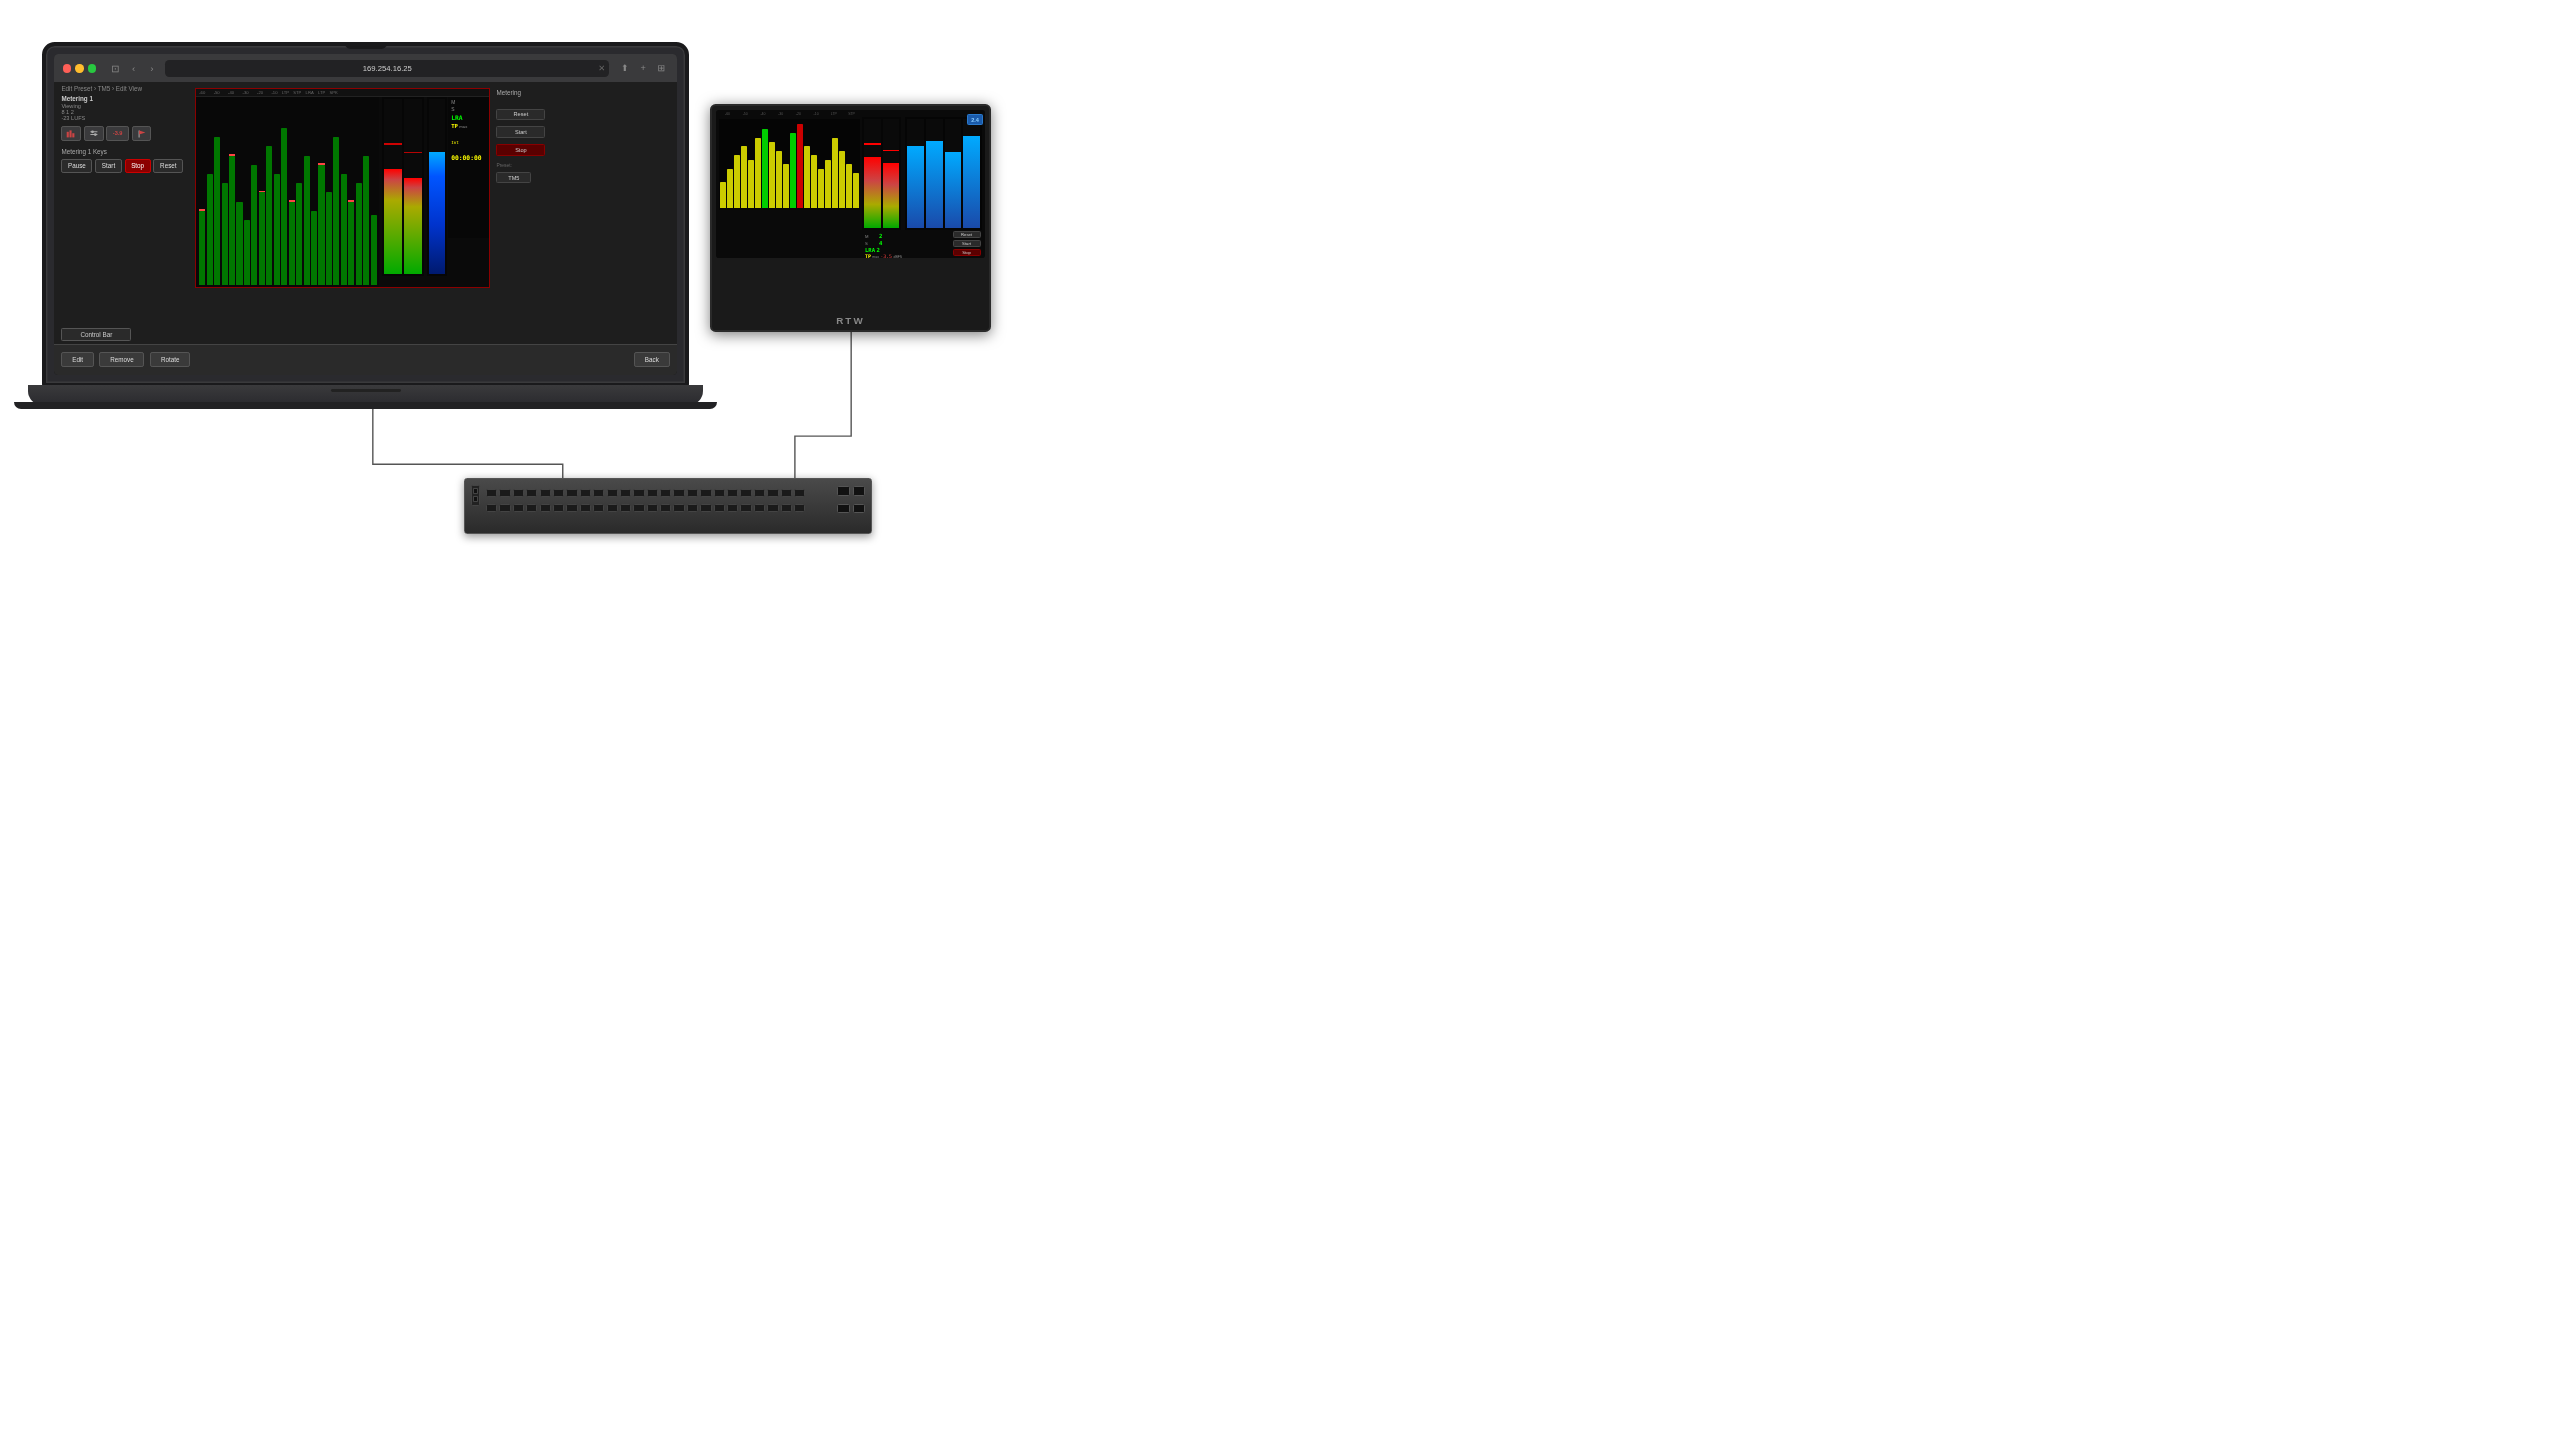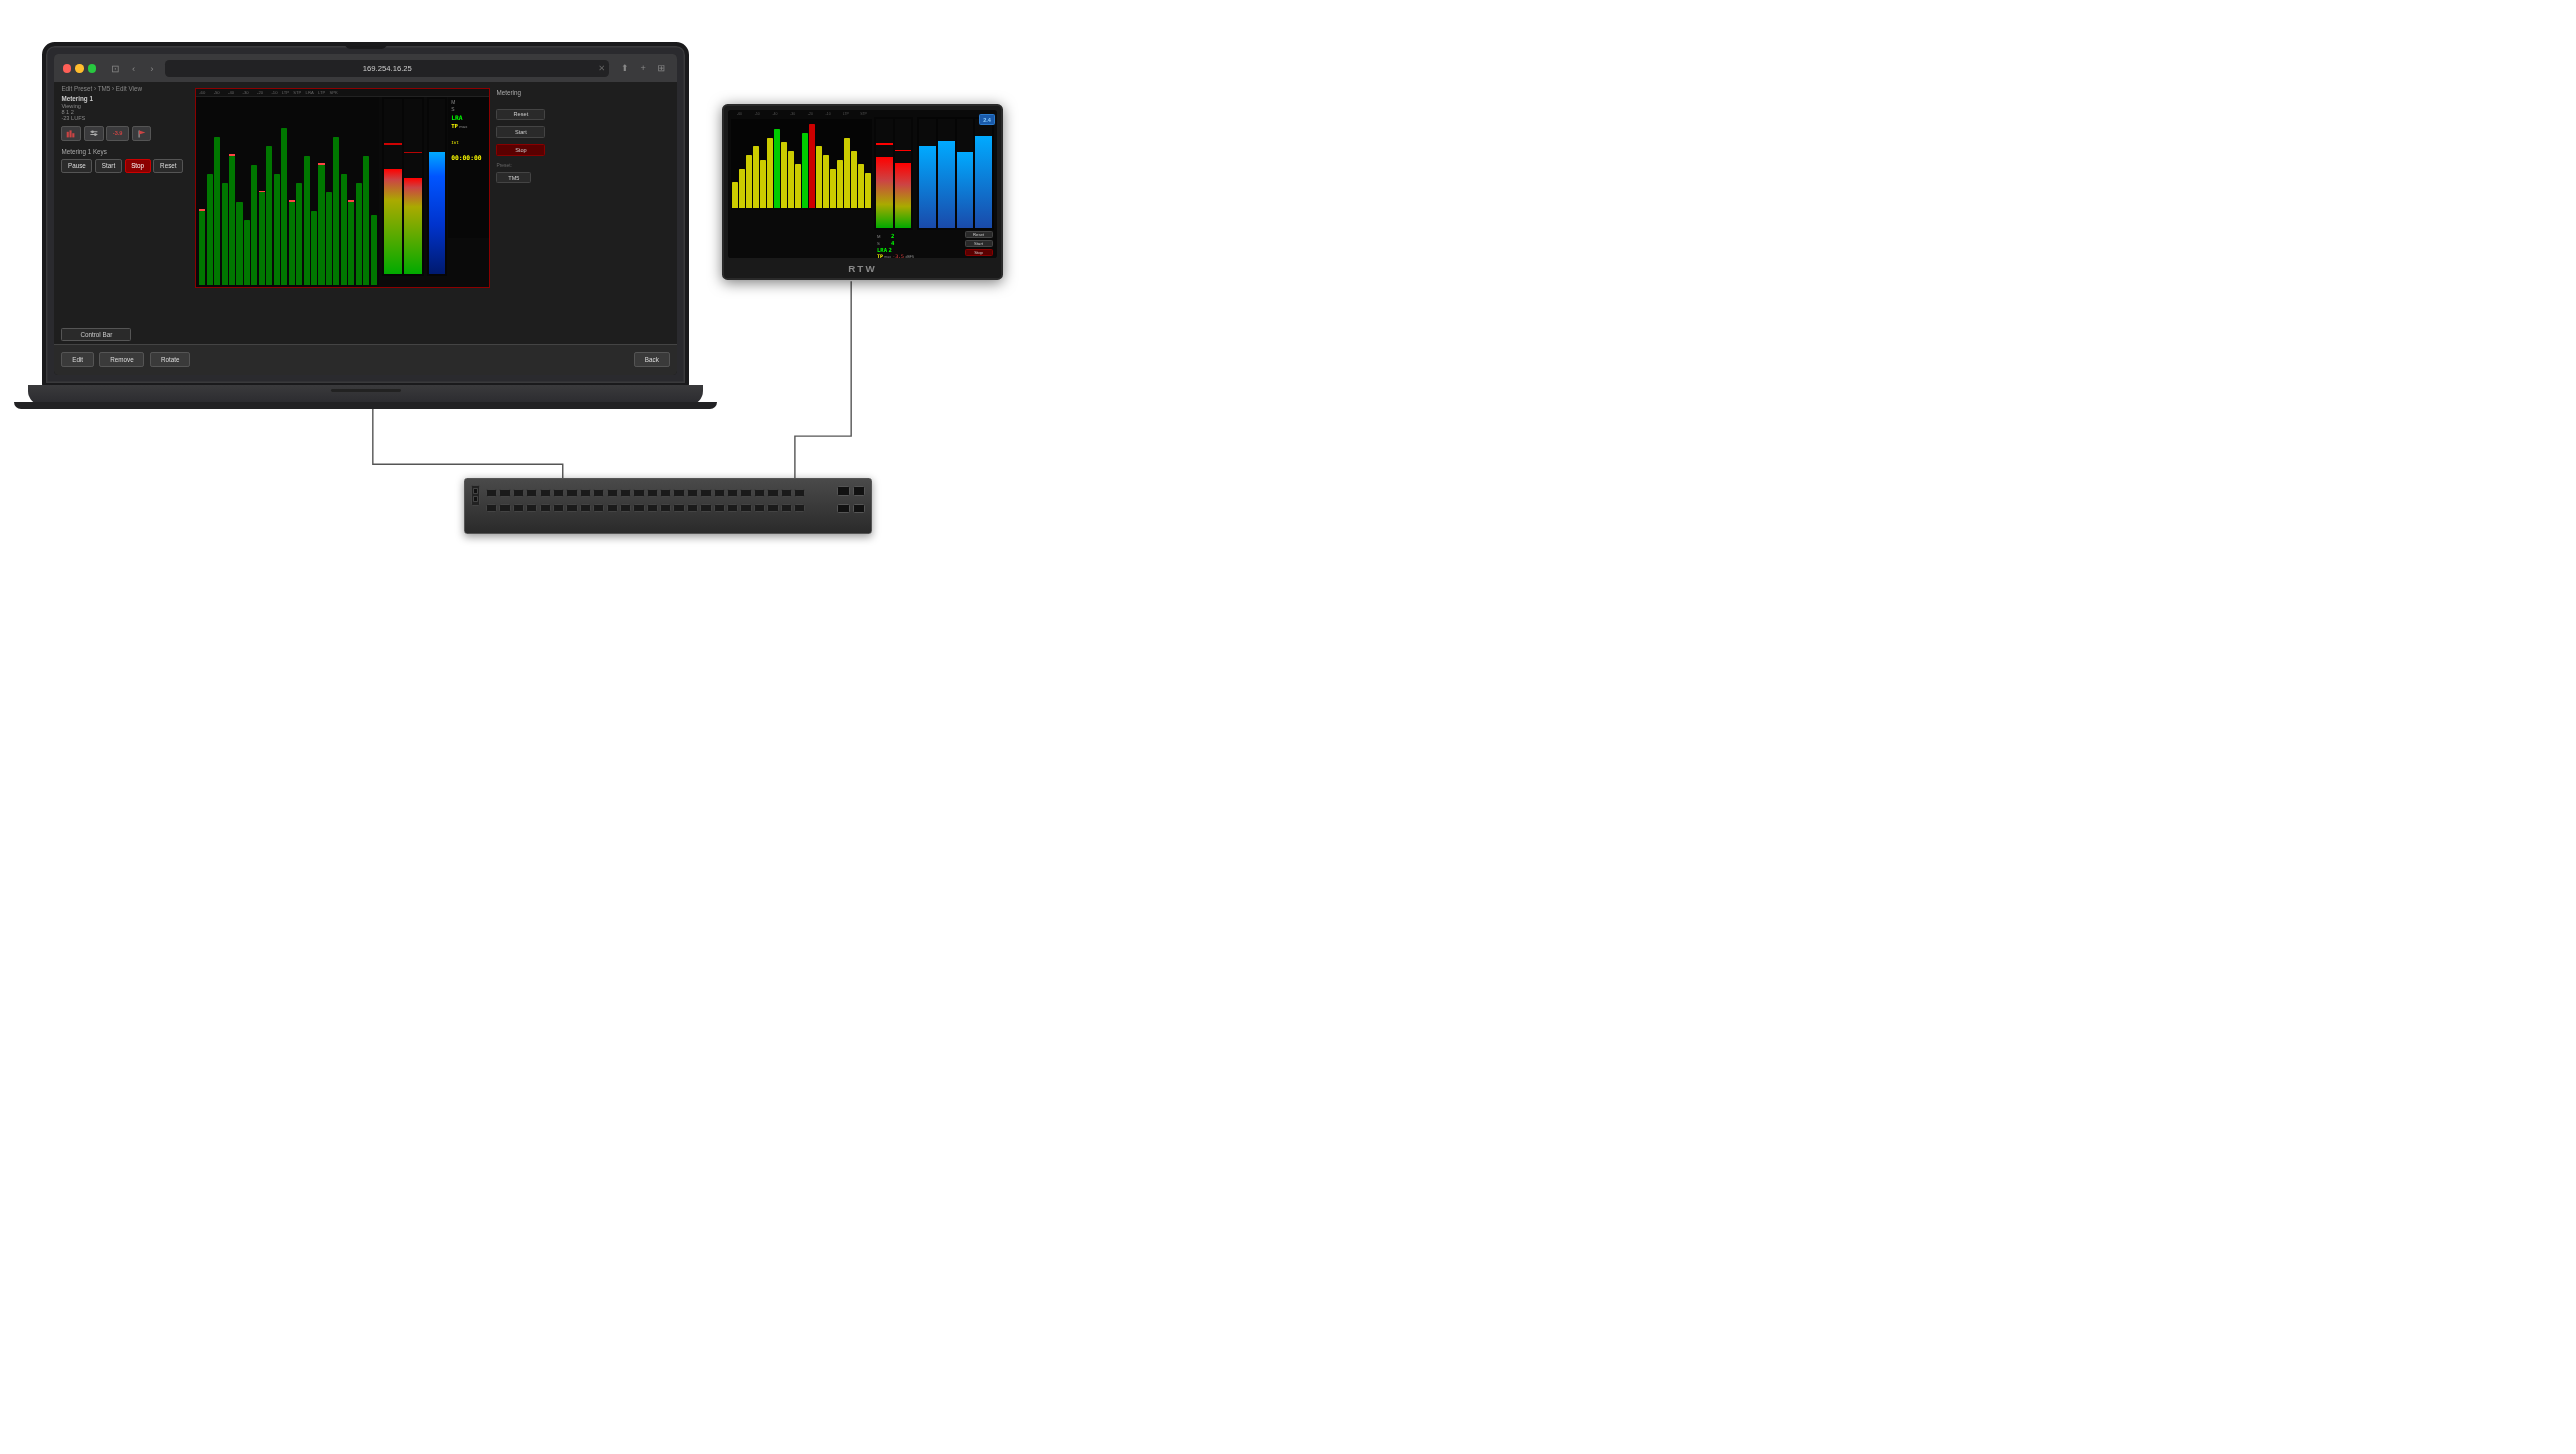--- a/index.html
+++ b/index.html
@@ -232,22 +232,21 @@
     .bottom-btn-back {
       margin-left: auto;
     }
 
     
     .monitor-container {
       position: absolute;
       left: 710px;
       top: 104px;
       width: 281px;
-      height: 176px;
-      margin-left: 12px;
+      height: 228px;
     }
     .monitor-outer {
       width: 100%;
       height: 100%;
       background: #1a1a1a;
       border-radius: 5.6px;
       border: 2.1px solid #2a2a2a;
       box-shadow: 0 2.8px 14px rgba(0,0,0,0.5);
       overflow: hidden;
       position: relative;

